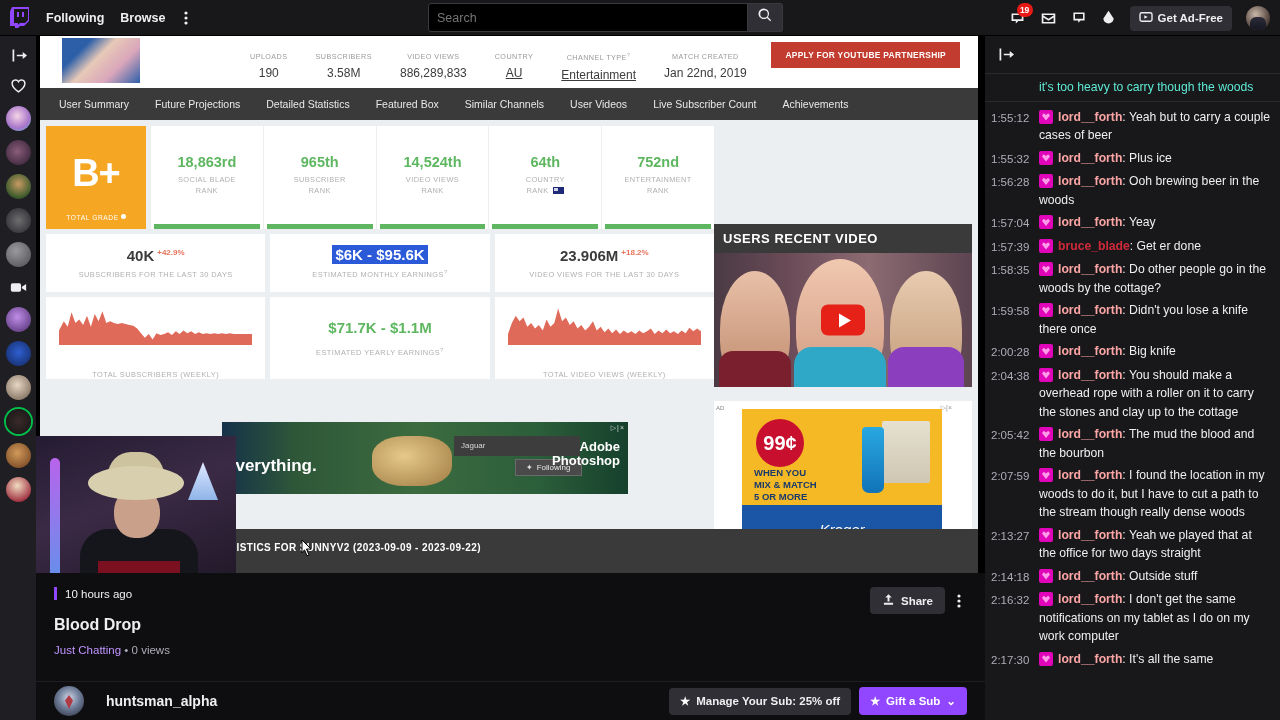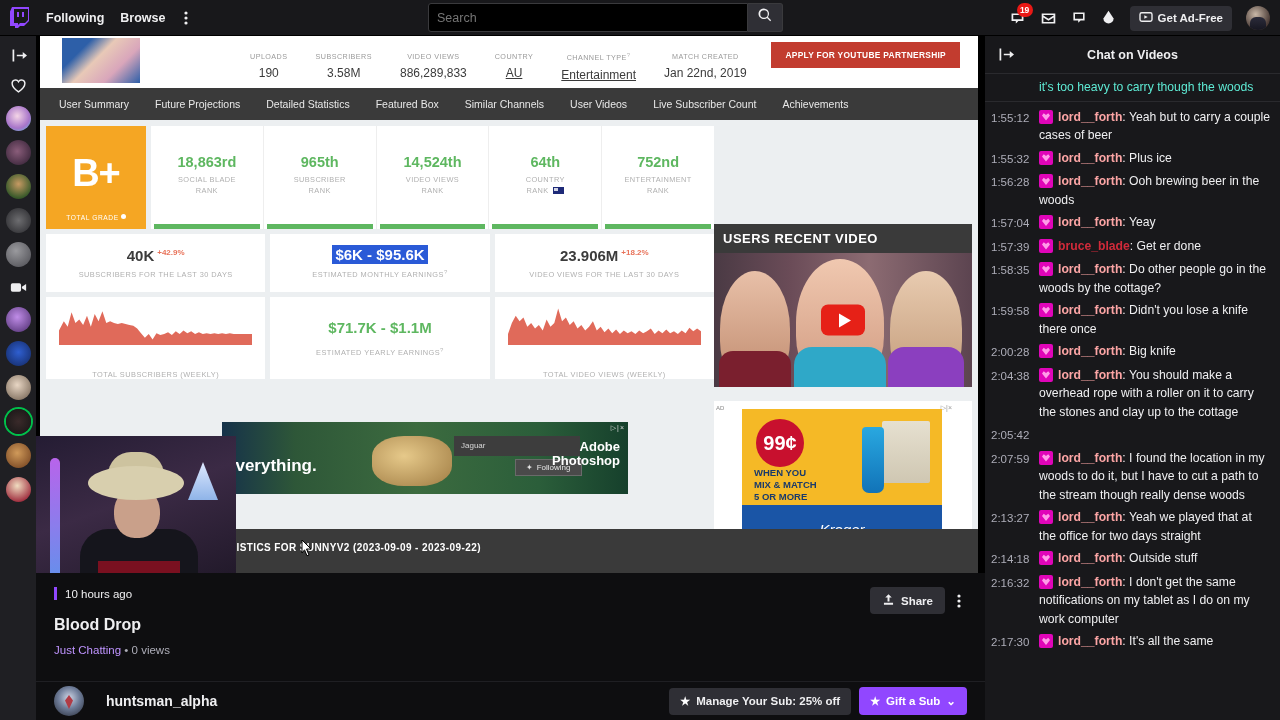--- a/index.html
+++ b/index.html
@@ -661,21 +661,20 @@
     </div>
   </div>
 
   <div class="chat">
     <div class="chat-hdr">
       <div class="chat-collapse">
         <svg width="17" height="17" viewBox="0 0 20 20">
             <path fill="#efeff1" d="M3 3h2v14H3V3zm5 6h7V6l5 4-5 4v-3H8V9z"></path>
           </svg>
       </div>
-      <div class="chat-title">Chat on Videos</div>
     </div>
     <div class="chat-list">
       <div class="msg-first">it's too heavy to carry though the woods</div>
       <div class="chat-divider"></div>
 
       <div class="msg">
         <span class="msg-time">1:55:12</span>
         <span class="msg-body"><span class="sub-badge"></span><span class="msg-user u1">lord__forth</span><span>: </span><span>Yeah but to carry a couple cases of beer</span></span>
       </div>
       <div class="msg">
@@ -705,20 +704,21 @@
       <div class="msg">
         <span class="msg-time">2:00:28</span>
         <span class="msg-body"><span class="sub-badge"></span><span class="msg-user u1">lord__forth</span><span>: </span><span>Big knife</span></span>
       </div>
       <div class="msg">
         <span class="msg-time">2:04:38</span>
         <span class="msg-body"><span class="sub-badge"></span><span class="msg-user u1">lord__forth</span><span>: </span><span>You should make a overhead rope with a roller on it to carry the stones and clay up to the cottage</span></span>
       </div>
       <div class="msg">
         <span class="msg-time">2:05:42</span>
+        <span class="msg-body"><span class="sub-badge"></span><span class="msg-user u1">lord__forth</span><span>: </span><span>The mud the blood and the bourbon</span></span>
       </div>
       <div class="msg">
         <span class="msg-time">2:07:59</span>
         <span class="msg-body"><span class="sub-badge"></span><span class="msg-user u1">lord__forth</span><span>: </span><span>I found the location in my woods to do it, but I have to cut a path to the stream though really dense woods</span></span>
       </div>
       <div class="msg">
         <span class="msg-time">2:13:27</span>
         <span class="msg-body"><span class="sub-badge"></span><span class="msg-user u1">lord__forth</span><span>: </span><span>Yeah we played that at the office for two days straight</span></span>
       </div>
       <div class="msg">

